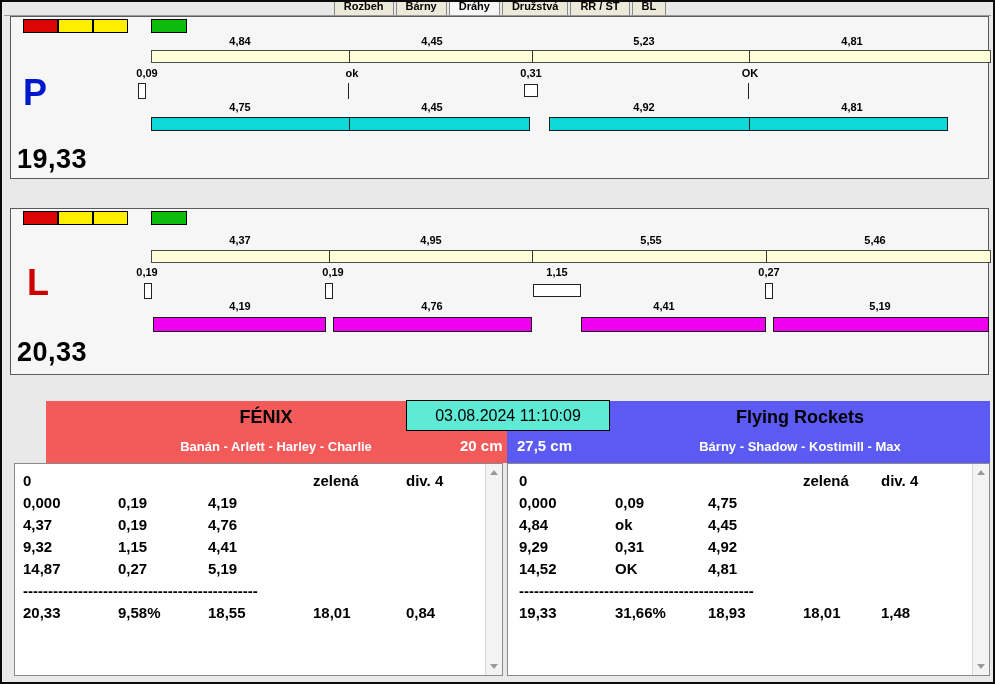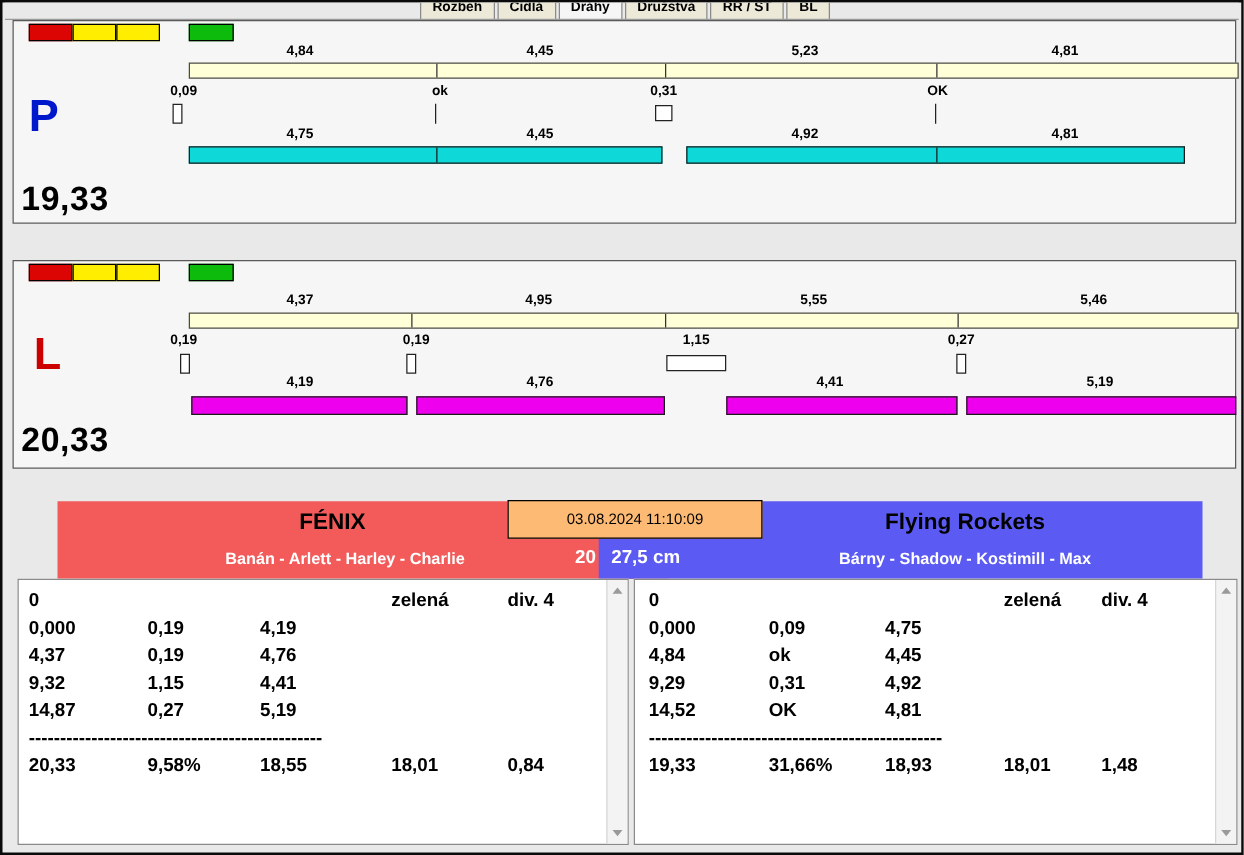--- a/index.html
+++ b/index.html
@@ -32,25 +32,25 @@
   .run-bar.magenta { background: #ee00ee; height: 15px; }
   .seg-divider { position: absolute; top: 0; bottom: 0; width: 1px; background: #1a1a1a; }
   .lane-letter { position: absolute; font-size: 36px; font-weight: bold; line-height: 36px; }
   .lane-letter.p { color: #0018cc; }
   .lane-letter.l { color: #cc0000; }
   .lane-total { position: absolute; font-size: 27px; font-weight: bold; letter-spacing: 0.5px; }
 
   
   .team-header { position: absolute; top: 399px; height: 62px; }
   .team-header.left { left: 12px; width: 489px; background: #f35b5b; margin-left: 32px; }
-  .team-header.right { left: 477px; width: 483px; background: #5b5bf3; }
+  .team-header.right { left: 505px; width: 483px; background: #5b5bf3; }
   .team-name { position: absolute; top: 6px; font-size: 18px; font-weight: bold; text-align: center; }
   .team-members { position: absolute; top: 38px; font-size: 13px; font-weight: bold; color: #fff; text-align: center; white-space: nowrap; }
   .height-label { position: absolute; top: 36px; font-size: 15px; font-weight: bold; color: #fff; white-space: nowrap; }
-  .timestamp-box { position: absolute; left: 404px; top: 398px; width: 204px; height: 31px; background: #fdba74; border: 1px solid #000; font-size: 12px; font-weight: 400; text-align: center; line-height: 29px; z-index: 5; }
+  .timestamp-box { position: absolute; left: 404px; top: 398px; width: 204px; height: 31px; background: #5eead4; border: 1px solid #000; font-size: 16px; font-weight: 400; text-align: center; line-height: 29px; z-index: 5; }
 
   .data-box { position: absolute; top: 461px; height: 213px; background: #fff; border: 1px solid #8a8a8a; overflow: hidden; }
   .data-box.left { left: 12px; width: 489px; }
   .data-box.right { left: 505px; width: 483px; }
   .data-grid { position: absolute; top: 6px; left: 0; display: grid; font-size: 15px; font-weight: bold; line-height: 22px; white-space: nowrap; }
   .data-grid.lg { padding-left: 8px; grid-template-columns: 95px 90px 105px 93px 80px; }
   .data-grid.rg { padding-left: 11px; grid-template-columns: 96px 93px 95px 78px 80px; }
   .sep-cell { grid-column: 1 / -1; width: 280px; overflow: hidden; white-space: nowrap; letter-spacing: 0; }
 
   .scrollbar { position: absolute; top: 0; right: 0; bottom: 0; width: 17px; background: #f3f3f3; border-left: 1px solid #d6d6d6; }
@@ -60,21 +60,21 @@
   .arr-up { width: 0; height: 0; border-left: 4px solid transparent; border-right: 4px solid transparent; border-bottom: 5px solid #9a9a9a; }
   .arr-down { width: 0; height: 0; border-left: 4px solid transparent; border-right: 4px solid transparent; border-top: 5px solid #9a9a9a; }
 </style>
 </head>
 <body>
 
 <div class="window">
 
   <div class="tabstrip">
     <div class="tab"><span>Rozbeh</span></div>
-    <div class="tab"><span>Čidlá</span></div>
+    <div class="tab"><span>Bárny</span></div>
     <div class="tab active"><span>Dráhy</span></div>
     <div class="tab"><span>Družstvá</span></div>
     <div class="tab"><span>RR / ST</span></div>
     <div class="tab"><span>BL</span></div>
   </div>
   <div class="tabline"></div>
 
   <div class="lane-panel" style="top:14px;height:163px;">
     <div class="ind red" style="left:12px;"></div>
     <div class="ind yellow" style="left:47px;"></div>

